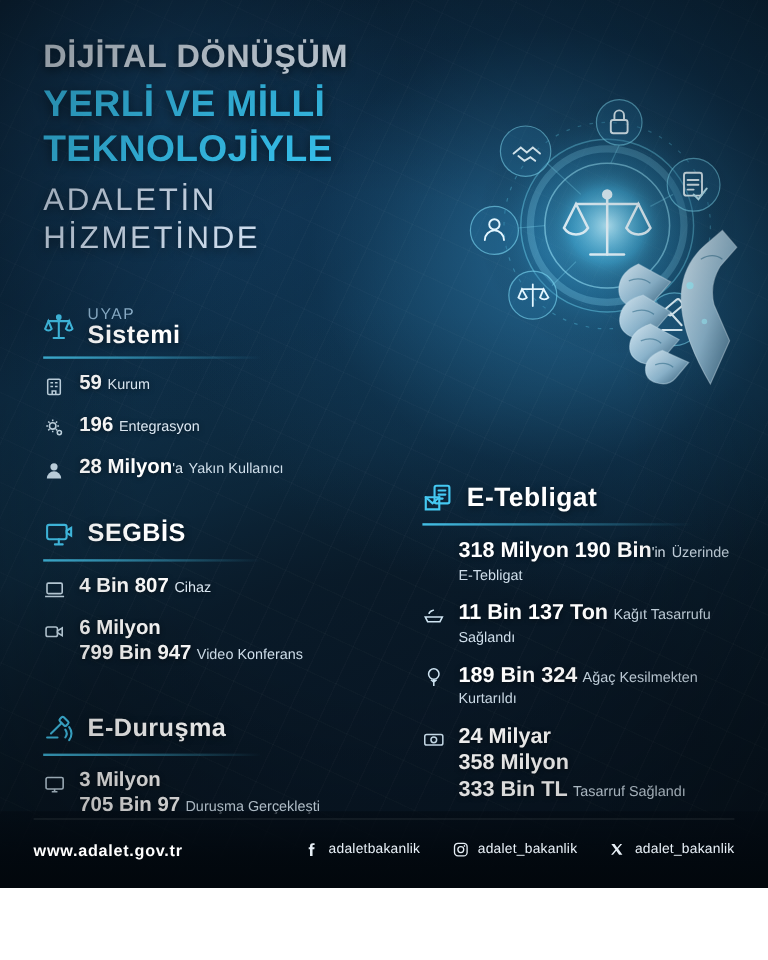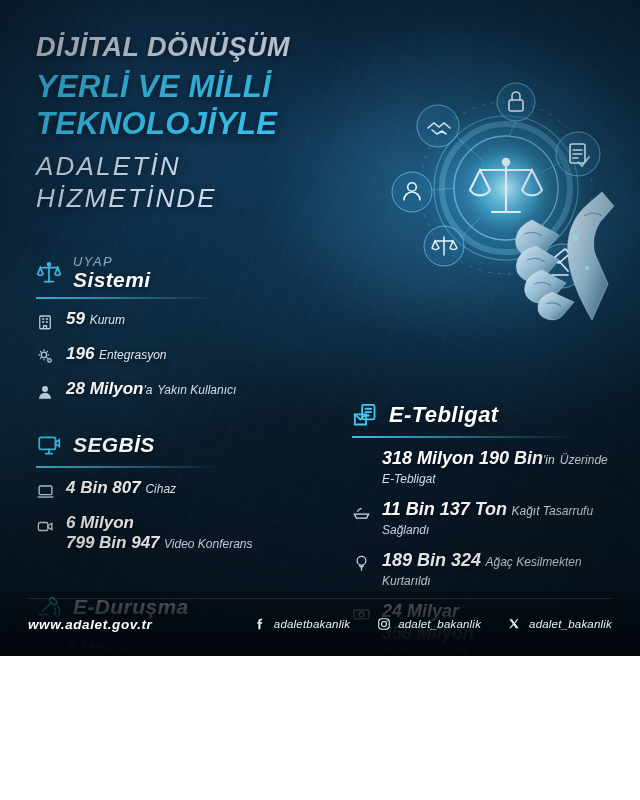--- a/index.html
+++ b/index.html
@@ -3,29 +3,28 @@
 <meta charset="utf-8">
 <style>
   * { box-sizing: border-box; margin: 0; padding: 0; }
   html, body {
     width: 640px; height: 800px;
     font-family: "Liberation Sans", sans-serif;
     overflow: hidden;
   }
   .poster {
     position: relative;
-    width: 640px; height: 656px;
+    width: 640px; height: 740px;
     background:
       radial-gradient(ellipse 70% 55% at 72% 28%, rgba(60,160,220,0.45) 0%, rgba(20,70,110,0.20) 45%, rgba(0,0,0,0) 72%),
       radial-gradient(ellipse 55% 45% at 20% 12%, rgba(30,90,140,0.40) 0%, rgba(10,35,60,0.10) 60%, rgba(0,0,0,0) 80%),
       radial-gradient(ellipse 90% 60% at 50% 95%, rgba(8,22,36,0.95) 0%, rgba(8,20,32,0.75) 50%, rgba(0,0,0,0) 100%),
       linear-gradient(160deg, #0b2338 0%, #0d2c45 28%, #103650 50%, #0a2234 72%, #061421 100%);
     color: #ffffff;
     overflow: hidden;
-    font-style: italic;
   }
   
   .bg-texture {
     position: absolute; inset: 0;
     background-image:
       repeating-linear-gradient(115deg, rgba(255,255,255,0.022) 0px, rgba(255,255,255,0.022) 1px, rgba(0,0,0,0) 1px, rgba(0,0,0,0) 26px),
       repeating-linear-gradient(25deg, rgba(255,255,255,0.018) 0px, rgba(255,255,255,0.018) 1px, rgba(0,0,0,0) 1px, rgba(0,0,0,0) 34px);
     opacity: .9;
     pointer-events: none;
   }

